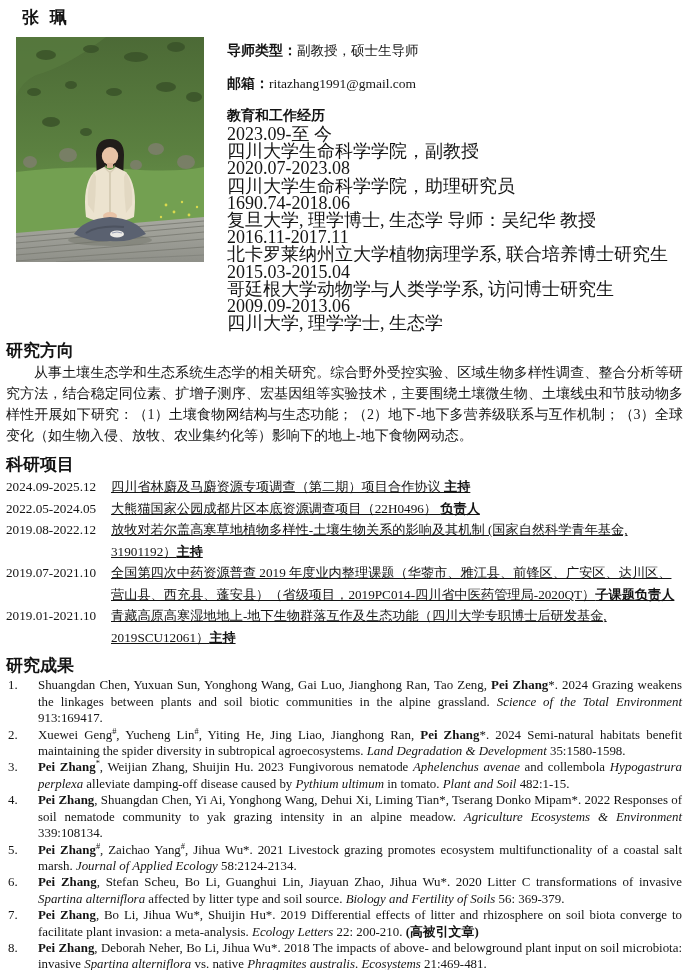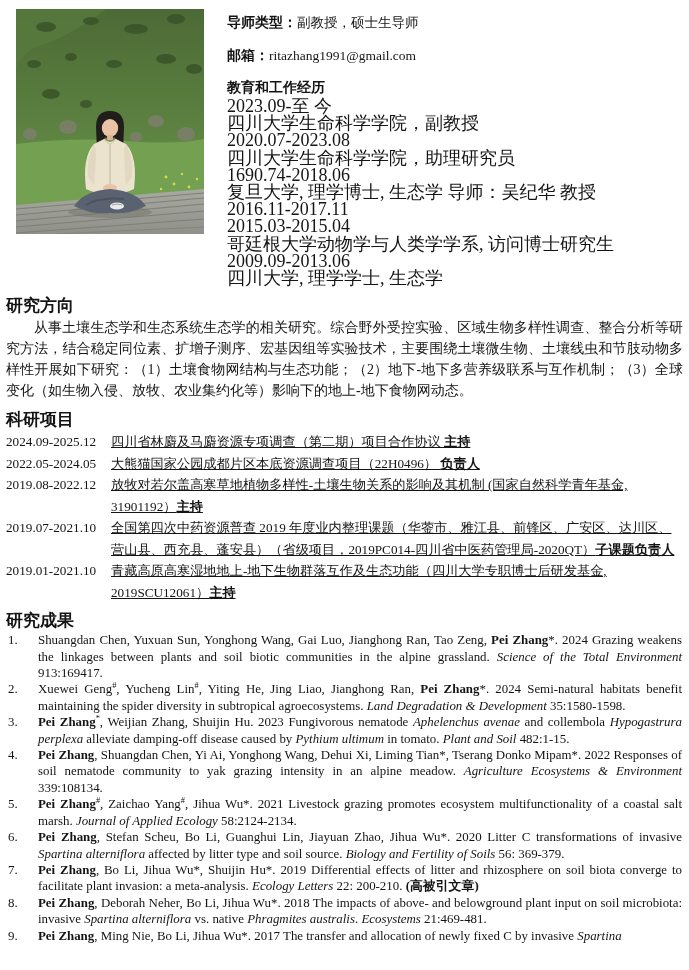--- a/index.html
+++ b/index.html
@@ -54,20 +54,21 @@
   .s-b{font-weight:bold;}
   .s-i{font-style:italic;}
   .s-bi{font-weight:normal;font-style:italic;}
   .s-sup{vertical-align:super;font-size:0.65em;line-height:0;}
 </style>
 </head>
 <body>
 
 <div class="page">
 
+  <div class="name">张 珮</div>
 
   <div class="top">
 
     <div class="photo">
       <svg width="188" height="225" viewBox="0 0 188 225" xmlns="http://www.w3.org/2000/svg">
         <defs>
           <linearGradient id="hill" x1="0" y1="0" x2="0" y2="1">
             <stop offset="0" stop-color="#4c6a36"></stop>
             <stop offset="0.55" stop-color="#5b8040"></stop>
             <stop offset="1" stop-color="#6f9a4e"></stop>
@@ -168,20 +169,21 @@
           <div class="edu-row">
             <span class="edu-period">2020.07-2023.08</span>
             <span class="edu-detail">四川大学生命科学学院，助理研究员</span>
           </div>
           <div class="edu-row">
             <span class="edu-period">1690.74-2018.06</span>
             <span class="edu-detail">复旦大学, 理学博士, 生态学 导师：吴纪华 教授</span>
           </div>
           <div class="edu-row">
             <span class="edu-period">2016.11-2017.11</span>
+            <span class="edu-detail">北卡罗莱纳州立大学植物病理学系, 联合培养博士研究生</span>
           </div>
           <div class="edu-row">
             <span class="edu-period">2015.03-2015.04</span>
             <span class="edu-detail">哥廷根大学动物学与人类学学系, 访问博士研究生</span>
           </div>
           <div class="edu-row">
             <span class="edu-period">2009.09-2013.06</span>
             <span class="edu-detail">四川大学, 理学学士, 生态学</span>
           </div>
         </div>

